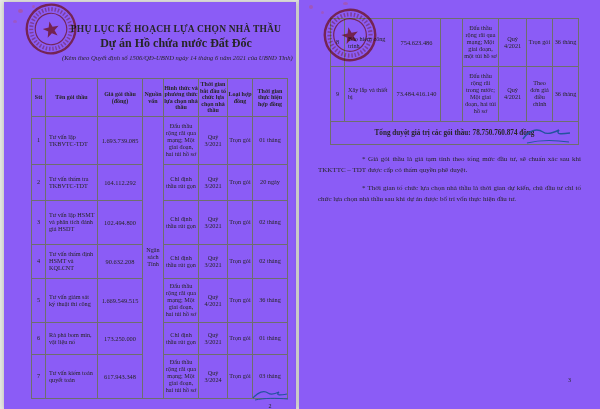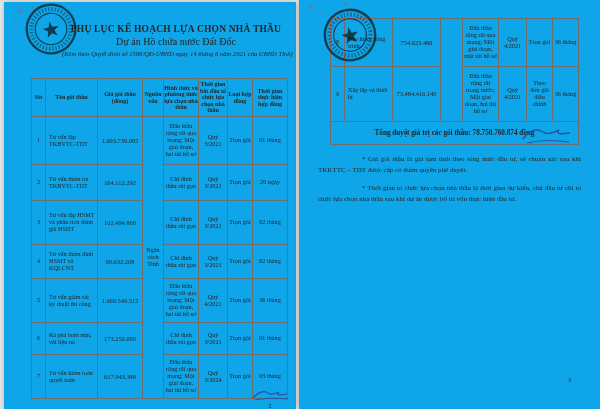--- a/index.html
+++ b/index.html
@@ -1,24 +1,24 @@
 <!DOCTYPE html>
 <html><head>
 <meta charset="utf-8">
 <style>
   html,body{margin:0;padding:0}
   body{width:600px;height:409px;position:relative;background:#e7e7e4;overflow:hidden;
        font-family:"Liberation Serif","DejaVu Serif",serif;color:#262626}
-  .page{position:absolute;background:#0ea5e9;box-shadow:0 0 5px rgba(0,0,0,.22)}
+  .page{position:absolute;background:#8b5cf6;box-shadow:0 0 5px rgba(0,0,0,.22)}
   #page-left{left:4px;top:2px;width:292px;height:407px}
   #page-right{left:299px;top:0;width:301px;height:409px}
 
   .title-block{position:absolute;left:58px;right:6px;top:22px;text-align:center}
   .doc-title{font-weight:bold;font-size:9.5px;letter-spacing:.2px}
-  .doc-subtitle{font-weight:normal;font-size:10px;margin-top:2px}
+  .doc-subtitle{font-weight:bold;font-size:12px;margin-top:2px}
   .doc-decision{font-style:italic;font-size:6.6px;margin-top:3px;white-space:nowrap}
 
   table{border-collapse:collapse;table-layout:fixed;position:absolute}
   #tbl1{left:27px;top:76px;width:256px}
   #tbl2{left:31px;top:18px;width:248px}
   th,td{border:1px solid #6e6e6e;font-size:6.2px;line-height:1.12;padding:1px;
         vertical-align:middle;text-align:center;overflow:hidden;word-wrap:break-word}
   th{font-weight:bold;font-size:6px;line-height:1.08;padding:1px 0}
   td.c-name{text-align:left;padding-left:3px;padding-right:2px}
   td.c-price{font-size:6.4px}

